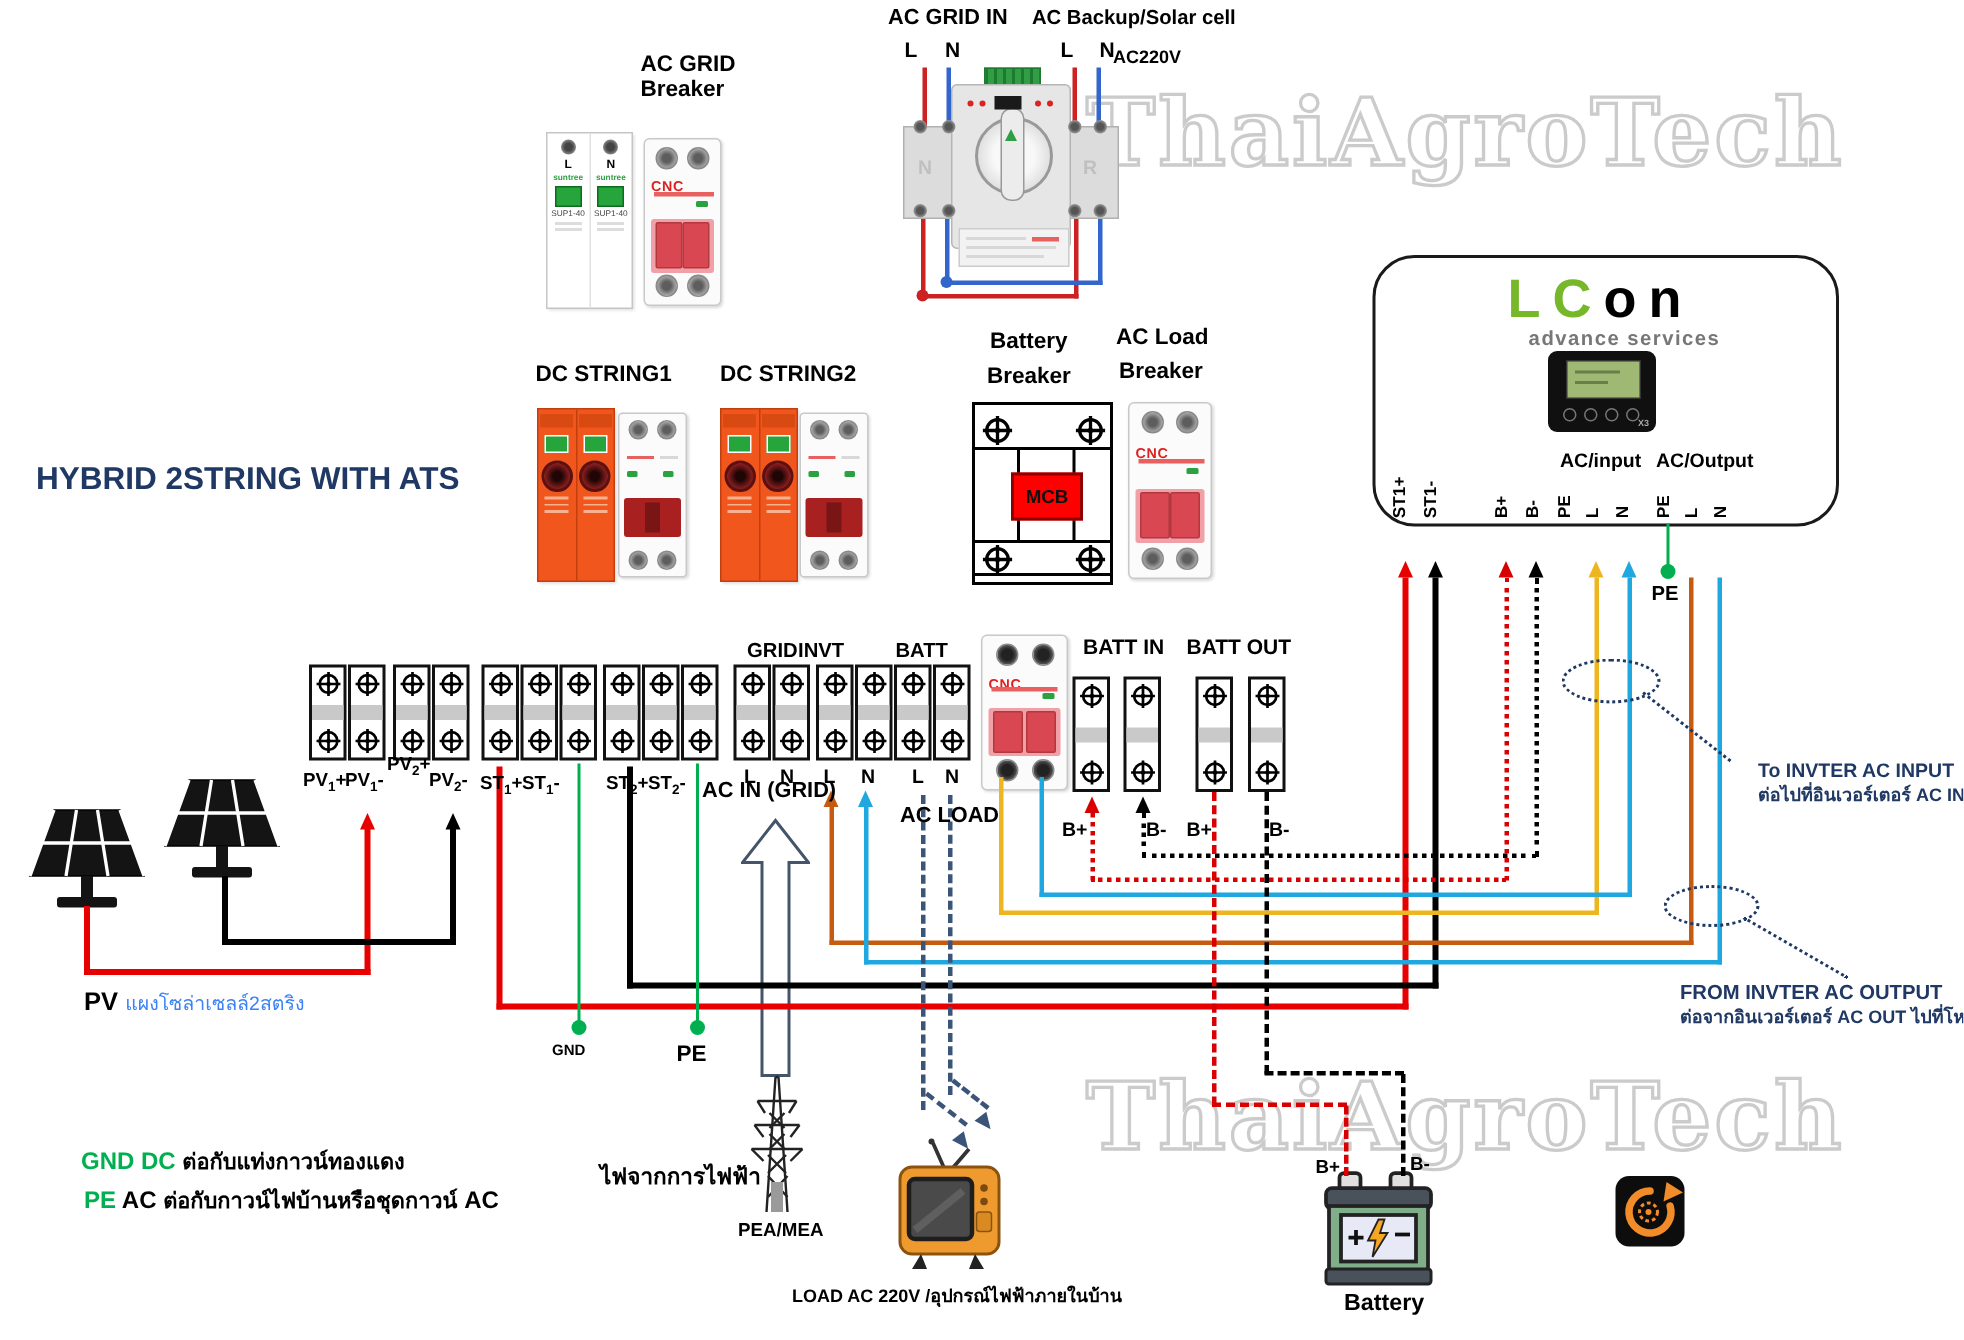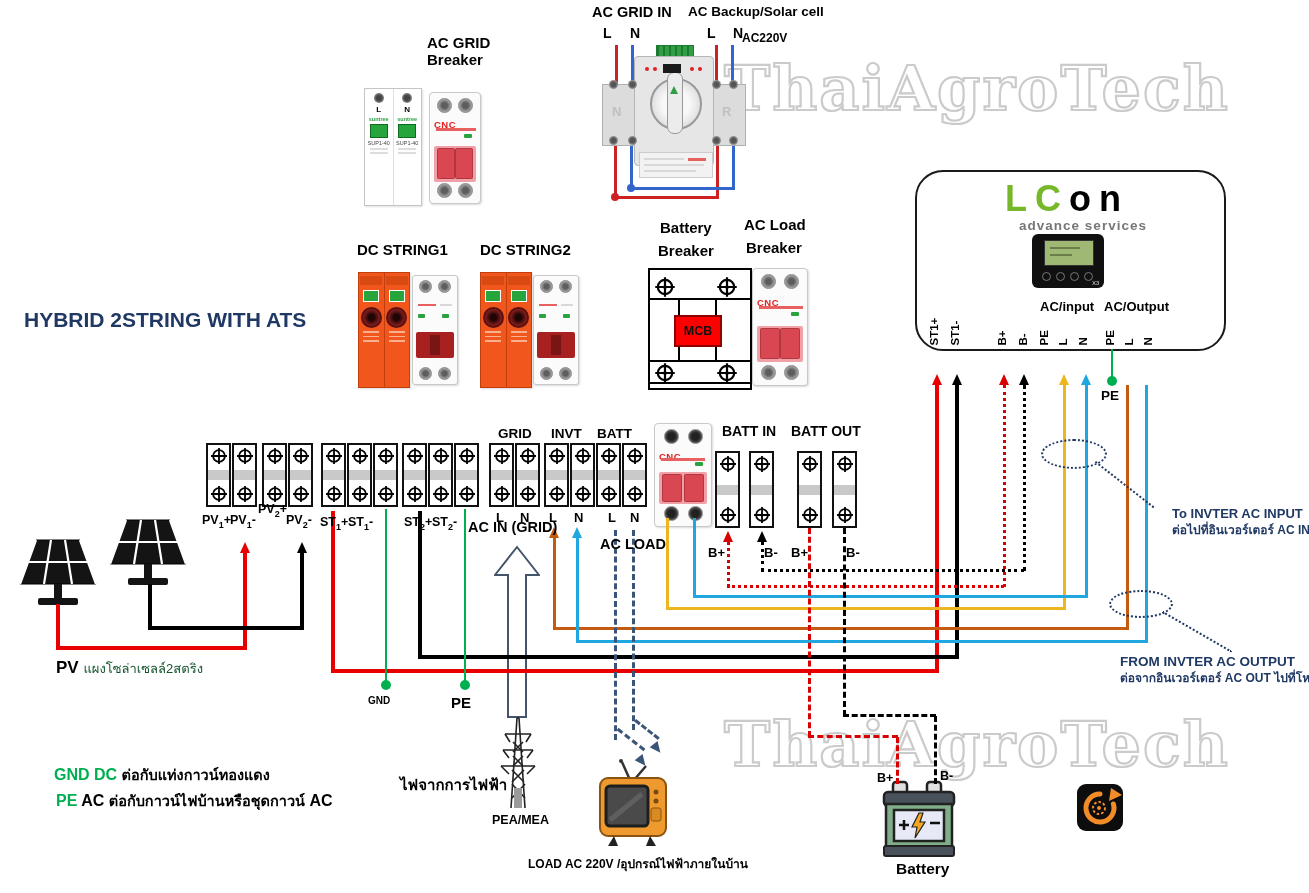--- a/index.html
+++ b/index.html
@@ -258,21 +258,21 @@
         <i></i>
         <i></i>
       </div>
   </div>
 
   <div class="lbl" style="left:660px;top:220px;font-size:15px">Battery</div>
   <div class="lbl" style="left:658px;top:243px;font-size:15px">Breaker</div>
   <div class="lbl" style="left:744px;top:217px;font-size:15px">AC Load</div>
   <div class="lbl" style="left:746px;top:240px;font-size:15px">Breaker</div>
 
-  <div class="bbx" style="left:648px;top:268px;width:104px;height:122px">
+  <div class="bbx" style="left:648px;top:268px;width:94px;height:122px">
     <i class="bline" style="left:0;top:28px;width:100%;height:1.5px"></i>
     <i class="bline" style="left:0;top:90px;width:100%;height:1.5px"></i>
     <i class="bline" style="left:0;top:112px;width:100%;height:1.5px"></i>
     <i class="bline" style="left:28px;top:28px;width:1.5px;height:62px"></i>
     <i class="bline" style="left:65px;top:28px;width:1.5px;height:62px"></i>
     <svg class="ab" style="left:4px;top:6px" width="22" height="22" viewBox="0 0 26 26">
         <use href="#scr"></use>
       </svg>
     <svg class="ab" style="left:66px;top:6px" width="22" height="22" viewBox="0 0 26 26">
         <use href="#scr"></use>
@@ -528,21 +528,21 @@
         <i></i>
         <i></i>
       </div>
     <div class="srow">
         <i style="background:radial-gradient(circle,#222 40%,#555 70%)"></i>
         <i style="background:radial-gradient(circle,#222 40%,#555 70%)"></i>
       </div>
   </div>
 
   <div class="lbl" style="left:498px;top:426px;font-size:13.5px">GRID</div>
-  <div class="lbl" style="left:551px;top:426px;font-size:13.5px">INVT</div>
+  <div class="lbl" style="left:532px;top:426px;font-size:13.5px">INVT</div>
   <div class="lbl" style="left:597px;top:426px;font-size:13.5px">BATT</div>
   <div class="lbl" style="left:722px;top:424px;font-size:14px">BATT IN</div>
   <div class="lbl" style="left:791px;top:424px;font-size:14px">BATT OUT</div>
 
   <div class="lbl" style="left:202px;top:513px;font-size:12.5px"><span>PV</span><sub>1</sub><span>+</span></div>
   <div class="lbl" style="left:230px;top:513px;font-size:12.5px"><span>PV</span><sub>1</sub><span>-</span></div>
   <div class="lbl" style="left:258px;top:502px;font-size:12.5px"><span>PV</span><sub>2</sub><span>+</span></div>
   <div class="lbl" style="left:286px;top:513px;font-size:12.5px"><span>PV</span><sub>2</sub><span>-</span></div>
   <div class="lbl" style="left:320px;top:515px;font-size:12.5px"><span>ST</span><sub>1</sub><span>+</span></div>
   <div class="lbl" style="left:348px;top:515px;font-size:12.5px"><span>ST</span><sub>1</sub><span>-</span></div>
@@ -560,21 +560,21 @@
   <div class="lbl" style="left:791px;top:546px;font-size:13px">B+</div>
   <div class="lbl" style="left:846px;top:546px;font-size:13px">B-</div>
 
   <svg class="ab" style="left:18px;top:538px;z-index:2" width="80" height="68" viewBox="0 0 80 68">
       <use href="#solarpanel"></use>
     </svg>
   <svg class="ab" style="left:108px;top:518px;z-index:2" width="80" height="68" viewBox="0 0 80 68">
       <use href="#solarpanel"></use>
     </svg>
   <div class="lbl" style="left:56px;top:658px;font-size:17px">
-    <span>PV</span> <span style="font-size:13px;font-weight:normal;color:#14532d">แผงโซล่าเซลล์2สตริง</span>
+    <span>PV</span> <span style="font-size:13px;font-weight:normal;color:#3b82f6">แผงโซล่าเซลล์2สตริง</span>
   </div>
 
   <i class="ws" style="color:#E80000;left:56px;top:604px;width:4px;height:44px"></i>
   <i class="ws" style="color:#E80000;left:56px;top:646px;width:191px;height:4px"></i>
   <i class="ws" style="color:#E80000;left:243px;top:552px;width:4px;height:98px"></i>
   <i class="arr up" style="color:#E80000;left:240px;top:542px"></i>
 
   <i class="ws" style="color:#000;left:148px;top:584px;width:4px;height:46px"></i>
   <i class="ws" style="color:#000;left:148px;top:626px;width:156px;height:4px"></i>
   <i class="ws" style="color:#000;left:300px;top:552px;width:4px;height:78px"></i>

